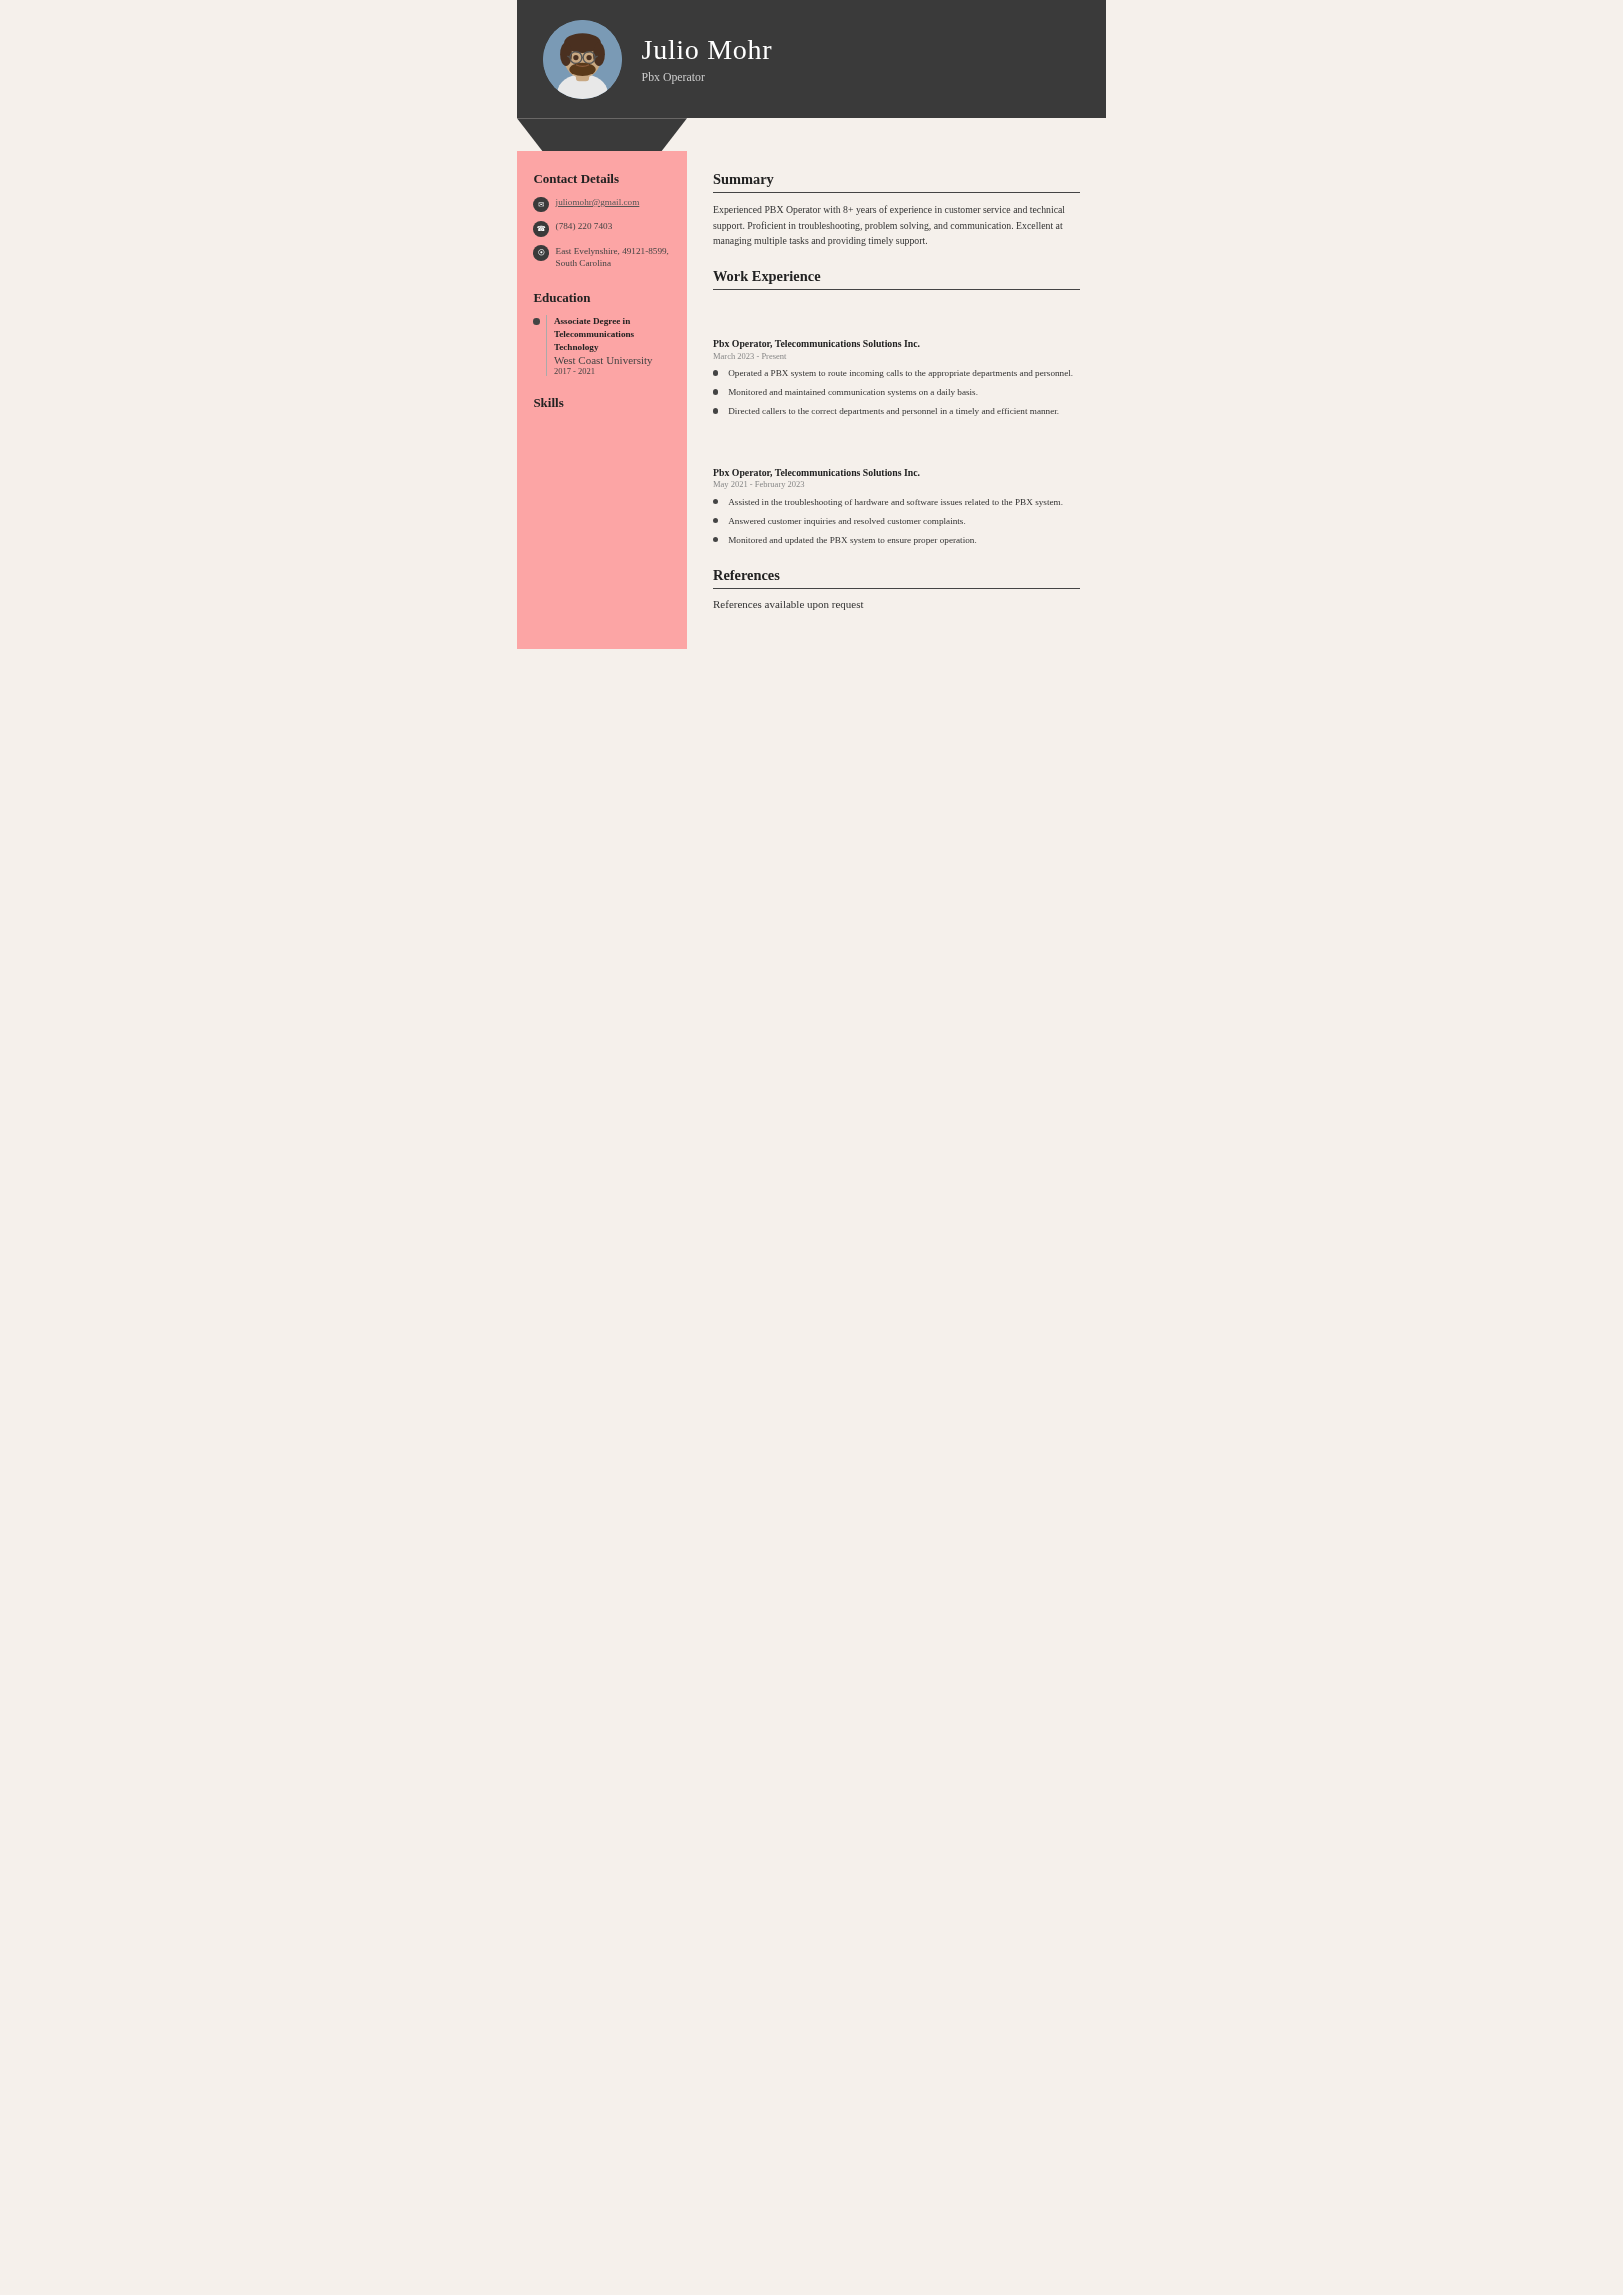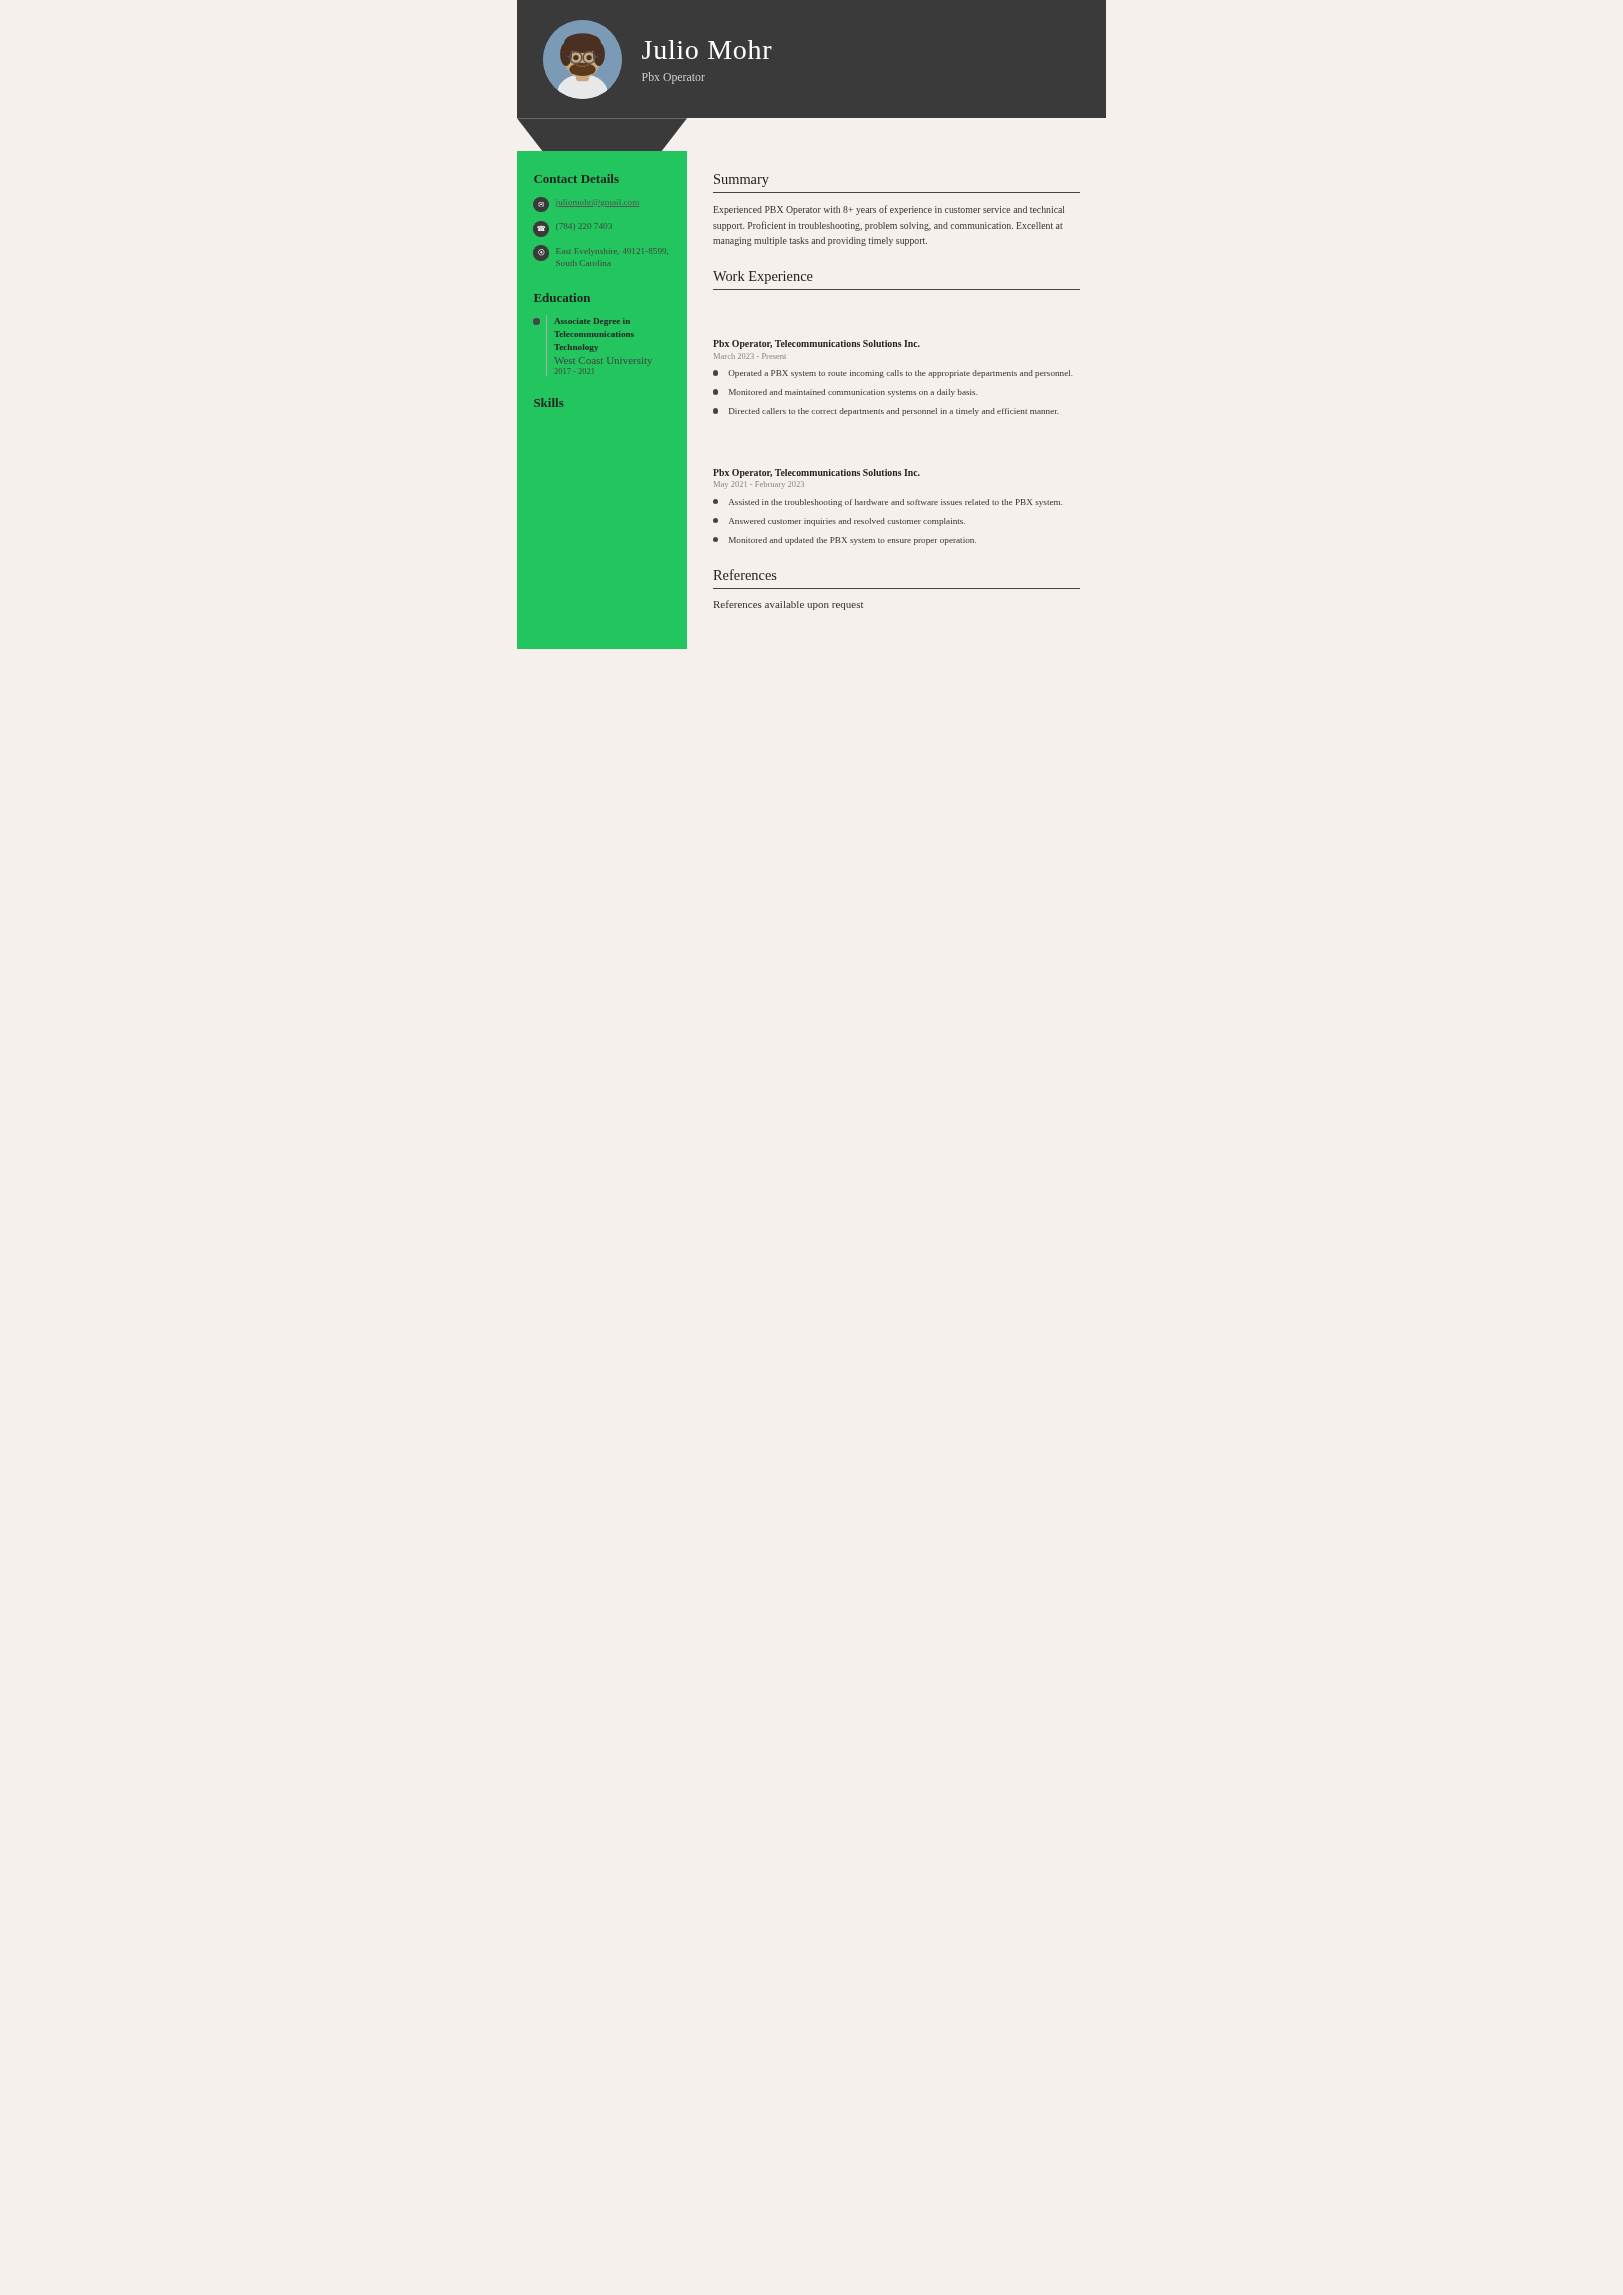--- a/index.html
+++ b/index.html
@@ -67,21 +67,21 @@
     
     .body-layout {
       display: flex;
       gap: 0;
     }
     
     .sidebar {
       width: 170px;
       flex-shrink: 0;
       padding: 19.6px 16.4px;
-      background: #22c55e;
+      background: #fca5a5;
     }
     .sidebar-section {
       margin-bottom: 19.6px;
     }
     .sidebar-section h2 {
       font-size: 13px;
       font-weight: 700;
       margin-bottom: 9.2px;
       color: #222;
     }
@@ -160,21 +160,21 @@
     
     .main-content {
       flex: 1;
       padding: 19.6px 26px;
     }
     .section {
       margin-bottom: 19.6px;
     }
     .section h2 {
       font-size: 14.4px;
-      font-weight: 400;
+      font-weight: 700;
       color: #222;
       padding-bottom: 3.9px;
       border-bottom: 1px solid #444;
       margin-bottom: 9.2px;
     }
     .summary-text {
       font-size: 9.8px;
       color: #333;
       line-height: 1.6;
     }

